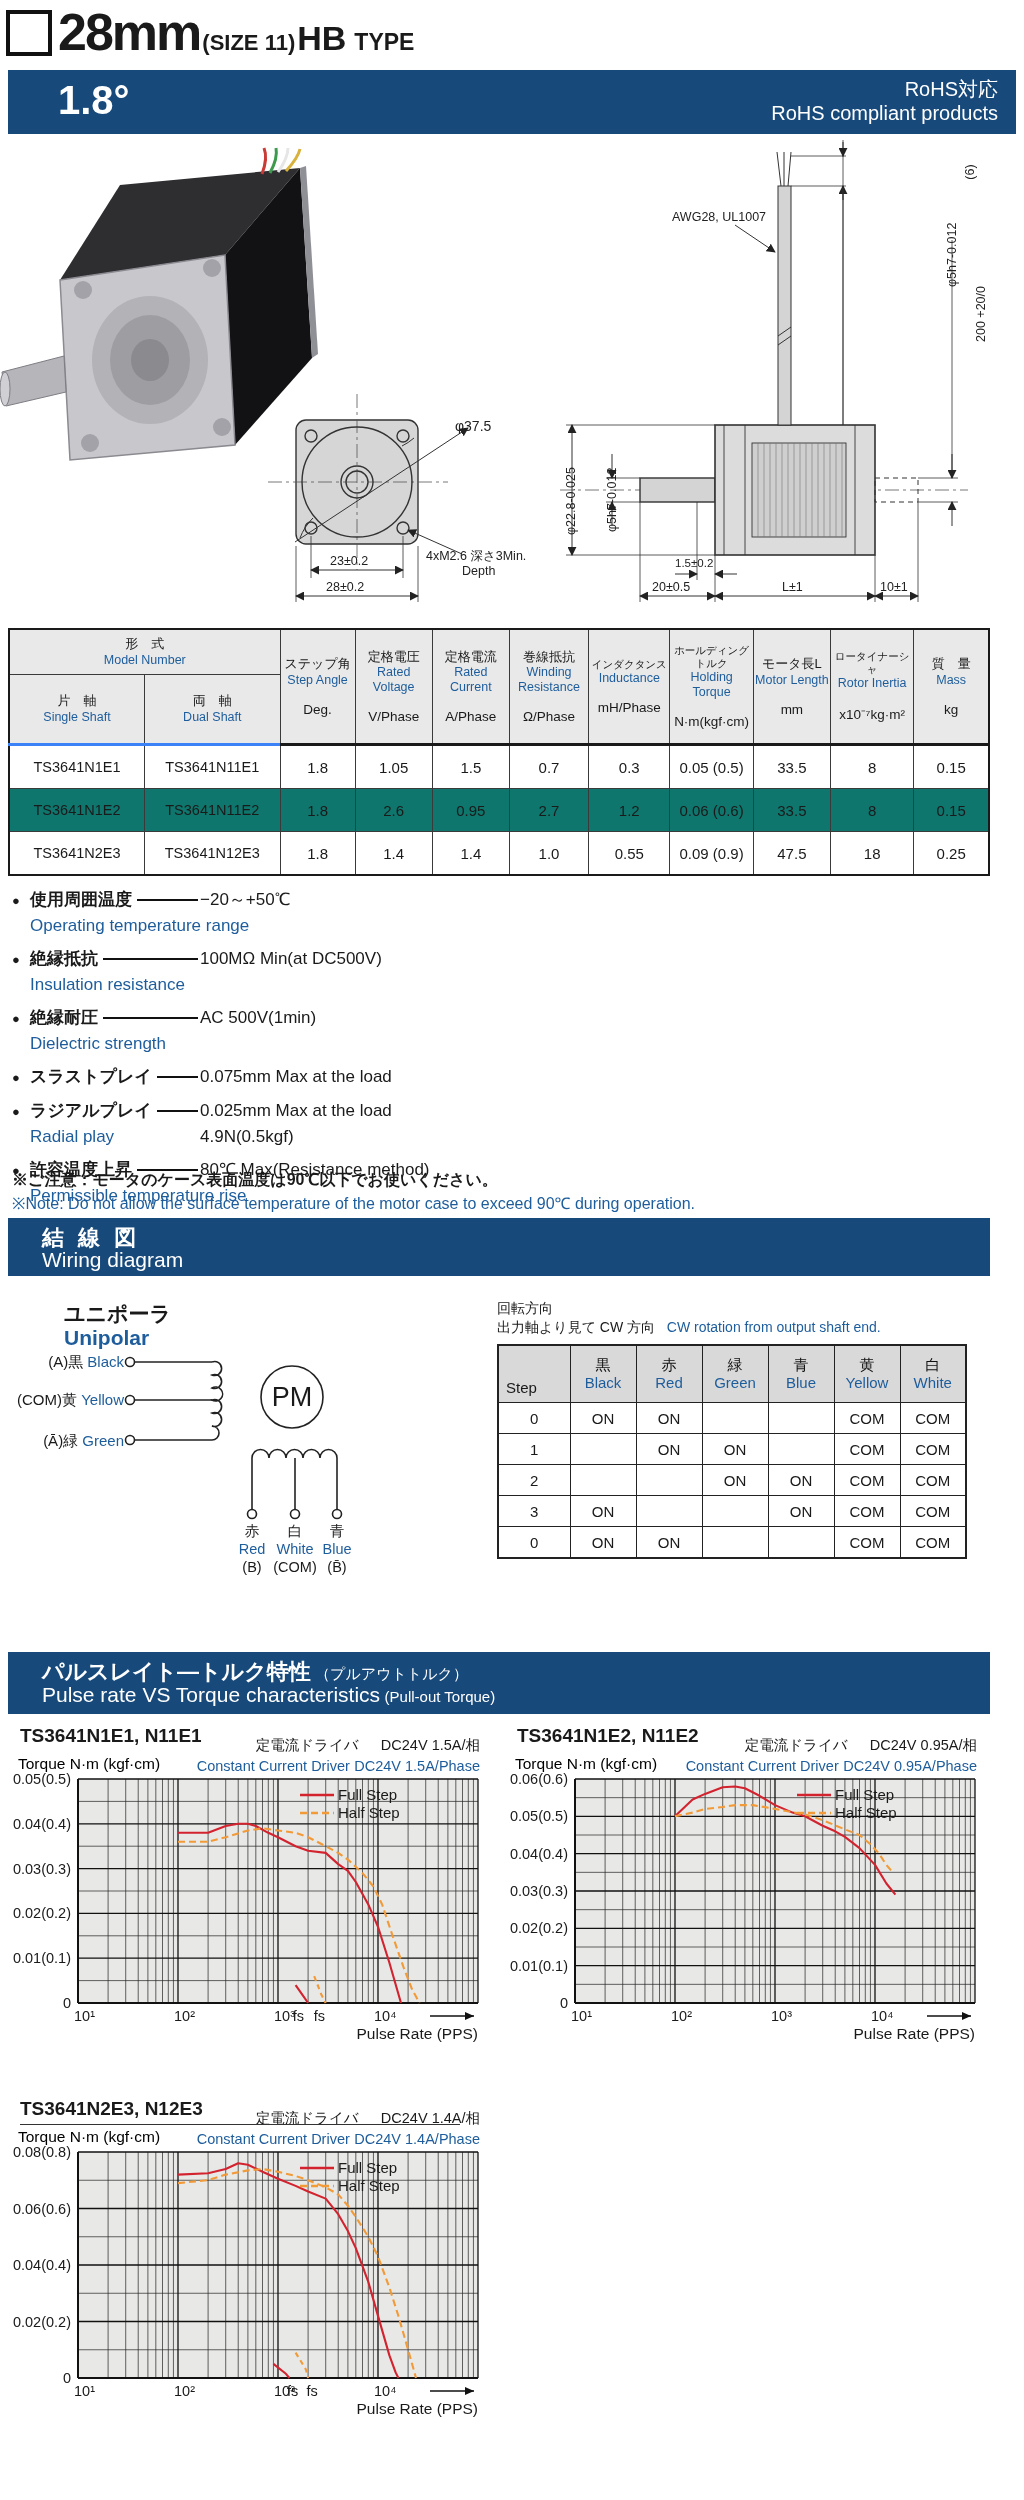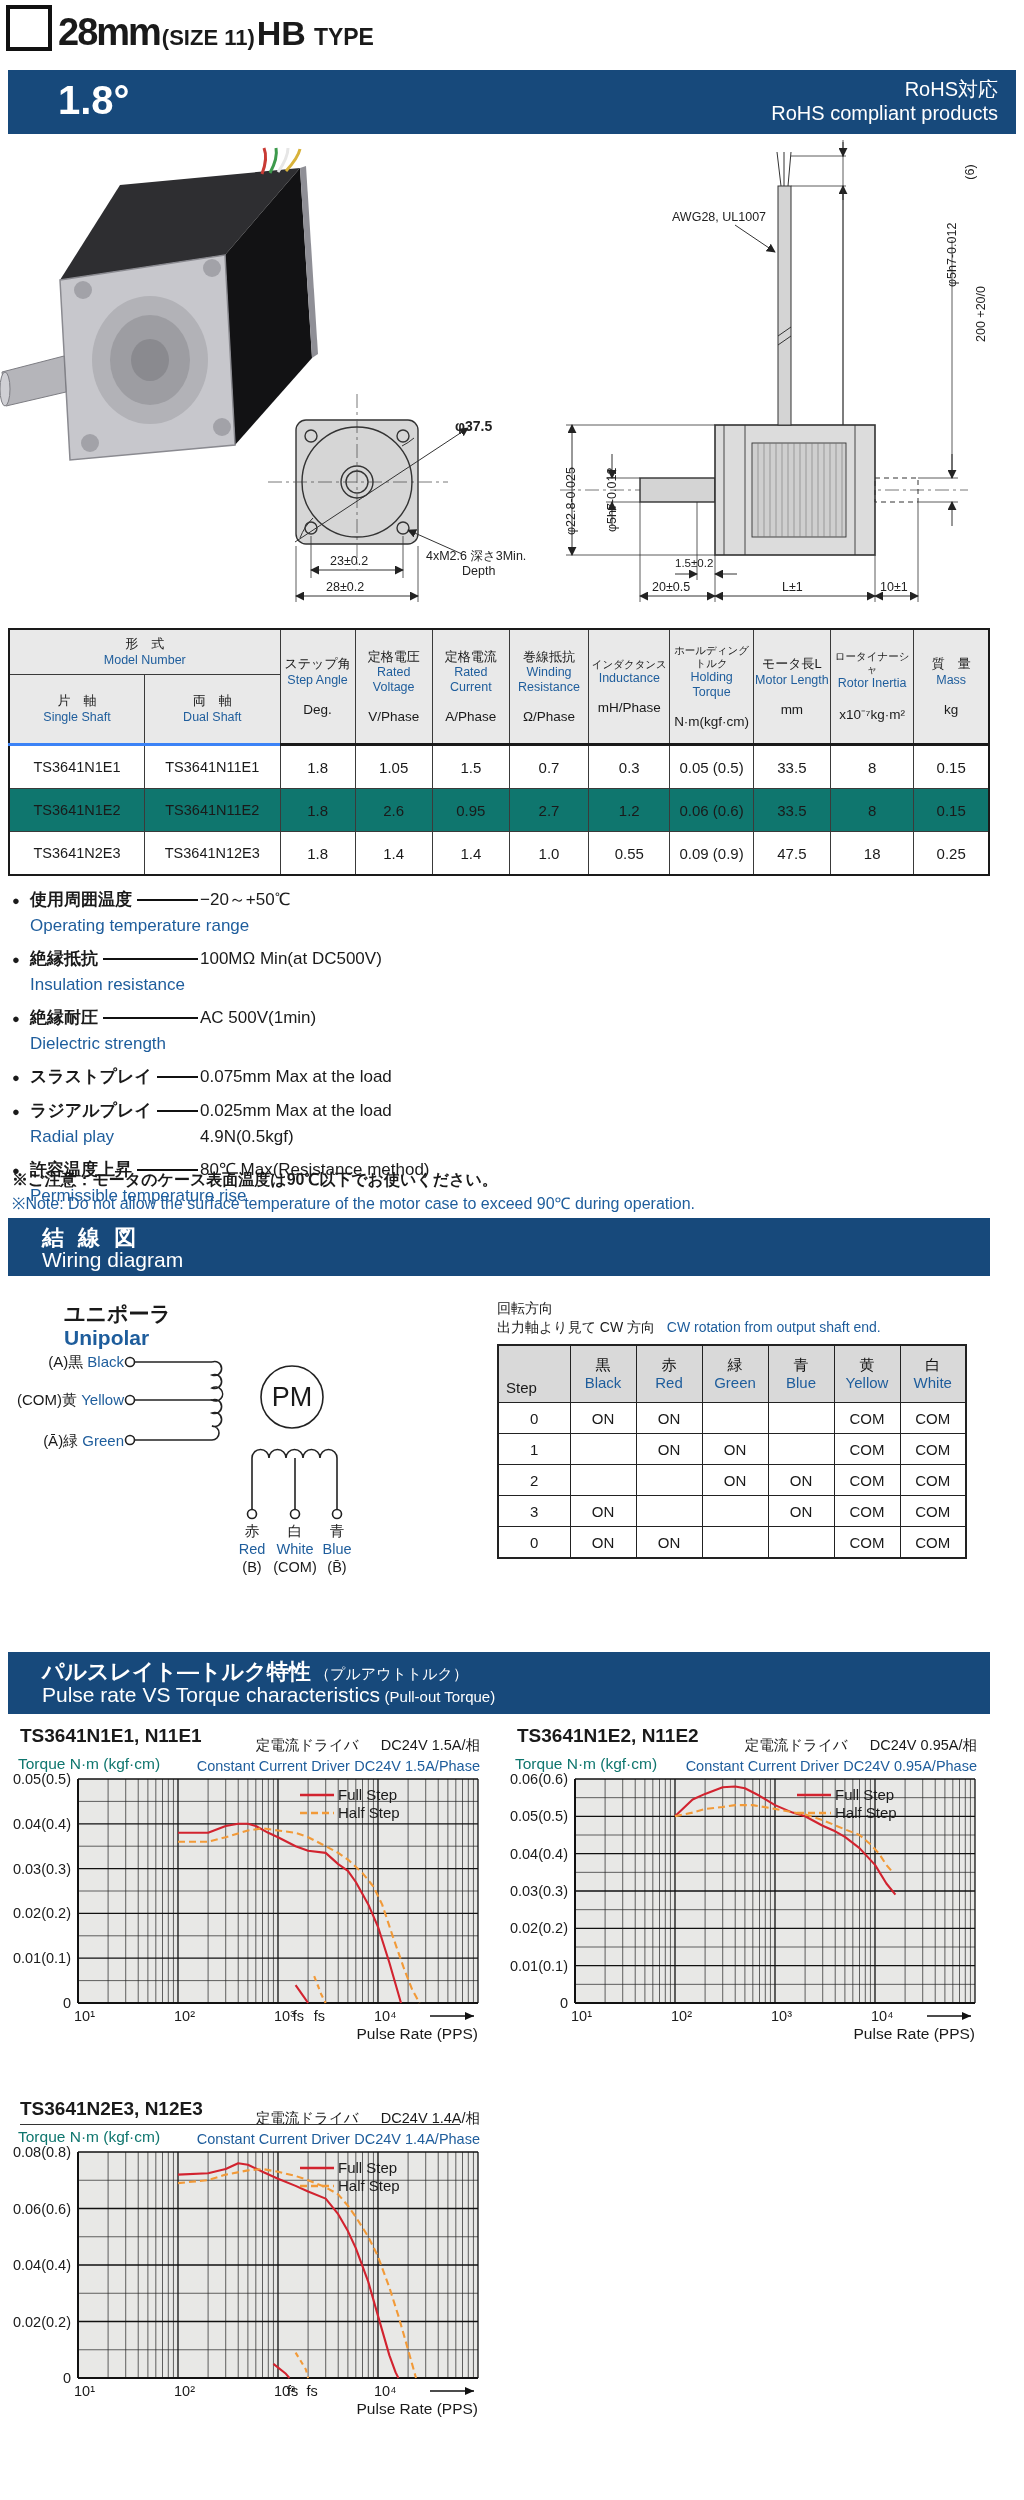--- a/index.html
+++ b/index.html
@@ -39,27 +39,27 @@
   table.step td{height:28px;font-size:15px;background:#fff;}
   .stj{font-size:15px;color:#111;line-height:1.2;}
   .ste{font-size:15px;color:#1e5d9c;line-height:1.2;}
   th.corner{background-image:linear-gradient(to top right,#d9d9d9 calc(50% - 1px),#222 calc(50% - 1px),#222 calc(50% + 0px),#d9d9d9 calc(50% + 1px));}
   th.corner div{text-align:left;padding:26px 0 0 6px;font-size:15px;}
   .dimlbl{font-size:12.5px;color:#222;white-space:nowrap;}
   .rot{transform:rotate(-90deg);transform-origin:center;}
   .ct{font-size:19px;font-weight:bold;}
   .csub1{font-size:14.5px;color:#1a1a1a;}
   .csub2{font-size:14.5px;color:#1e5d9c;}
-  .cyl{font-size:15.5px;color:#0f766e;}
+  .cyl{font-size:15.5px;color:#000000;}
 </style>
 </head>
 <body>
 
 <div class="abs" style="left:6px;top:4px;height:56px;line-height:56px;white-space:nowrap;">
-  <span class="sq"></span><span class="b" style="font-size:38px;letter-spacing:-2px;">28mm</span><span class="b" style="font-size:22px;margin-left:2px;">(SIZE 11)</span><span class="b" style="font-size:34px;margin-left:2px;">HB</span><span class="b" style="font-size:23px;margin-left:8px;">TYPE</span>
+  <span class="sq"></span><span class="b" style="font-size:52px;letter-spacing:-2px;">28mm</span><span class="b" style="font-size:22px;margin-left:2px;">(SIZE 11)</span><span class="b" style="font-size:34px;margin-left:2px;">HB</span><span class="b" style="font-size:23px;margin-left:8px;">TYPE</span>
 </div>
 
 <div class="abs navy" style="left:8px;top:70px;width:982px;height:64px;padding-left:26px;">
   <div class="abs b" style="left:50px;top:8px;font-size:40px;">1.8°</div>
   <div class="abs" style="right:18px;top:6px;font-size:20px;text-align:right;">RoHS対応</div>
   <div class="abs" style="right:18px;top:32px;font-size:20px;text-align:right;">RoHS compliant products</div>
 </div>
 
 <svg class="abs" style="left:0;top:140px;" width="1024" height="480" viewBox="0 0 1024 480">
   <defs>
@@ -176,21 +176,21 @@
     <line x1="675" y1="434" x2="697" y2="434" stroke-width="1" marker-end="url(#ar)"></line>
     <line x1="737" y1="434" x2="715" y2="434" stroke-width="1" marker-end="url(#ar)"></line>
     <line x1="640" y1="456" x2="715" y2="456" stroke-width="1" marker-start="url(#ar)" marker-end="url(#ar)"></line>
     <line x1="715" y1="456" x2="875" y2="456" stroke-width="1" marker-start="url(#ar)" marker-end="url(#ar)"></line>
     <line x1="875" y1="456" x2="918" y2="456" stroke-width="1" marker-start="url(#ar)" marker-end="url(#ar)"></line>
 
     <line x1="735" y1="85" x2="775" y2="112" stroke-width="1" marker-end="url(#ar)"></line>
   </g>
 </svg>
 
-<div class="abs dimlbl" style="left:455px;top:418px;font-size:14px;font-weight:bold;">φ37.5</div>
+<div class="abs dimlbl" style="left:455px;top:418px;font-size:14px;">φ37.5</div>
 <div class="abs dimlbl" style="left:330px;top:554px;">23±0.2</div>
 <div class="abs dimlbl" style="left:326px;top:580px;">28±0.2</div>
 <div class="abs dimlbl" style="left:426px;top:548px;">4xM2.6 深さ3Min.</div>
 <div class="abs dimlbl blue" style="left:462px;top:564px;">Depth</div>
 <div class="abs dimlbl" style="left:672px;top:210px;">AWG28, UL1007</div>
 <div class="abs dimlbl rot" style="left:962px;top:165px;">(6)</div>
 <div class="abs dimlbl rot" style="left:946px;top:300px;width:70px;">200 +20/0</div>
 <div class="abs dimlbl rot" style="left:528px;top:485px;width:86px;">φ22.8-0.025</div>
 <div class="abs dimlbl rot" style="left:572px;top:485px;width:80px;">φ5h7-0.012</div>
 <div class="abs dimlbl rot" style="left:912px;top:240px;width:80px;">φ5h7-0.012</div>

